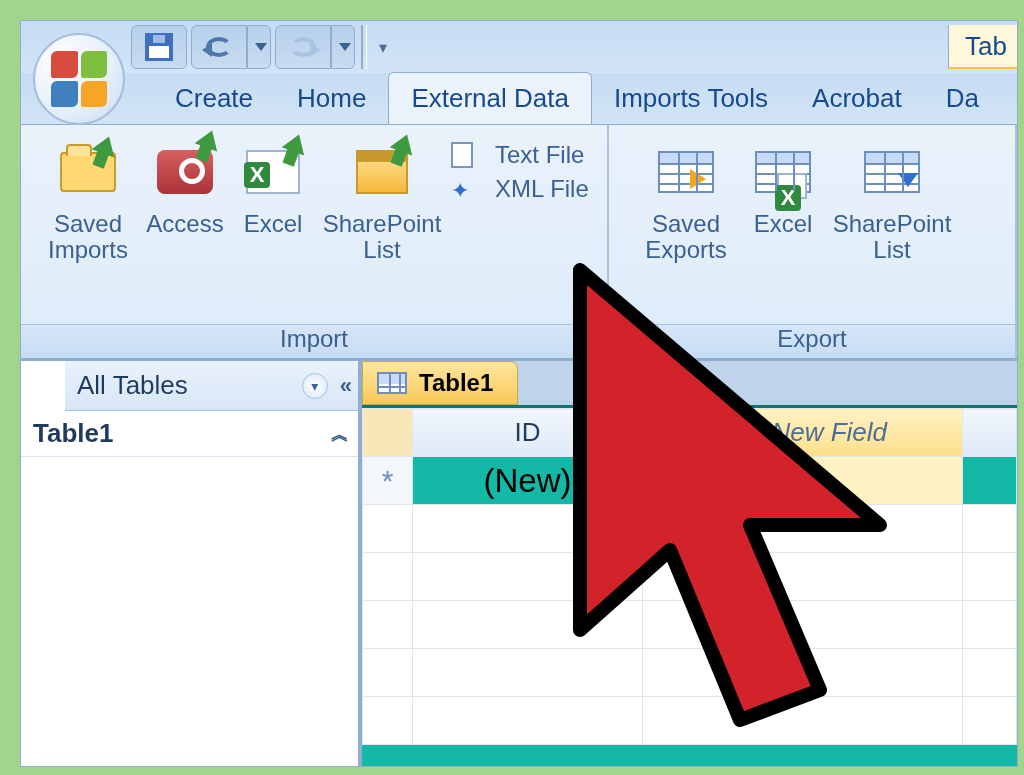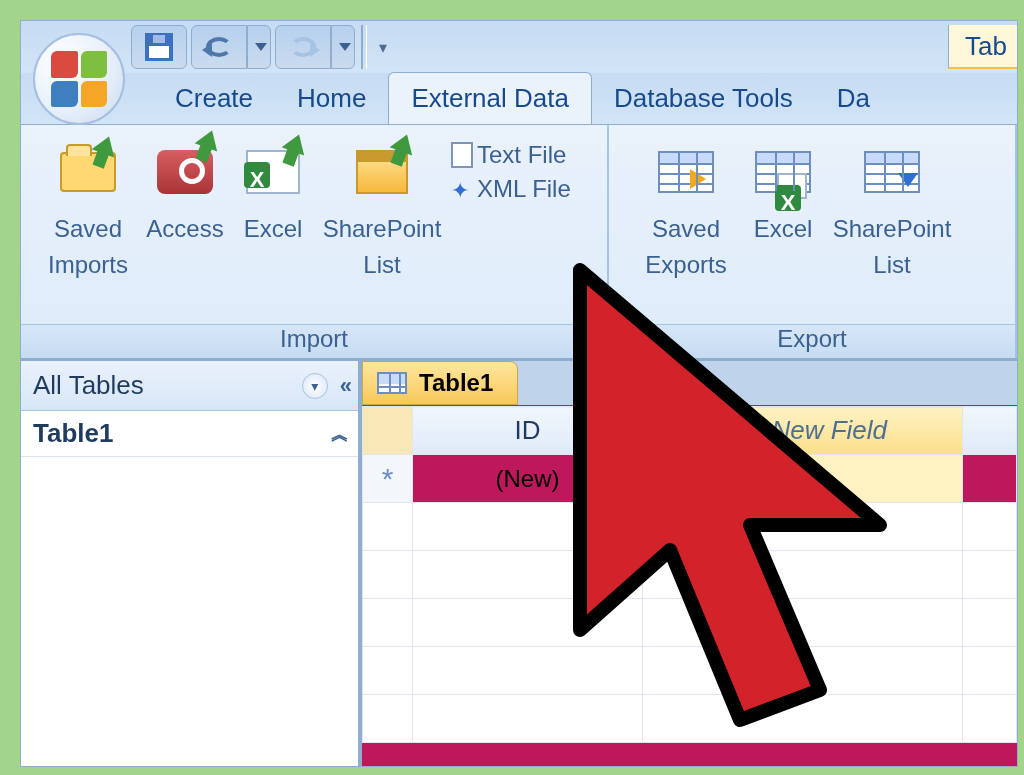--- a/index.html
+++ b/index.html
@@ -27,26 +27,26 @@
 .tabs { height:52px; display:flex; align-items:flex-end; padding-left:132px; border-bottom:1px solid #8faecf; background:linear-gradient(#c6dcf3,#d2e4f6); }
 .tab { padding:10px 22px 10px; color:#164a8c; font-size:26px; cursor:pointer; }
 .tab.active { background:#eaf2fb; border:1px solid #8faecf; border-bottom:none; border-radius:6px 6px 0 0; }
 
 
 .ribbon { height:236px; display:flex; background:linear-gradient(#eaf2fb,#dcebf9); border-bottom:3px solid #8faecf; }
 .group { border-right:2px solid #a7c3e3; display:flex; flex-direction:column; position:relative; }
 .group-content { flex:1 1 auto; display:flex; padding:8px 10px 0 10px; align-items:flex-start; }
 .group-label { height:34px; text-align:center; color:#3a6190; font-size:24px; background:linear-gradient(#d7e6f7,#c6dcf3); border-top:1px solid #a7c3e3; }
 .g-import .group-content { padding-left:14px; }
-.bigbtn { width:106px; text-align:center; color:#3a6190; font-size:24px; line-height:36px; }
+.bigbtn { width:106px; text-align:center; color:#3a6190; font-size:24px; line-height:26px; }
 .bigbtn .icn { height:66px; display:flex; align-items:center; justify-content:center; margin:6px auto 6px; }
 .bigbtn.narrow { width:88px; }
 .bigbtn.wide { width:130px;text-align:center; }
 .more-col { width:150px; display:flex; flex-direction:column; gap:6px; padding-top:8px; }
-.more-item { display:flex; align-items:center; gap:0; color:#3a6190; font-size:24px; }
+.more-item { display:flex; align-items:center; gap:18px; color:#3a6190; font-size:24px; }
 .more-item .sm-icn { width:30px; height:28px; display:flex; align-items:center; justify-content:center; }
 
 
 .folder { width:56px; height:40px; background:#ffd872; border-radius:4px; border:2px solid #c89a2c; position:relative; }
 .folder:before { content:""; position:absolute; left:4px; top:-10px; width:22px; height:10px; background:#ffe39c; border:2px solid #c89a2c; border-bottom:none; border-radius:4px 4px 0 0; }
 .green-arrow { position:absolute; right:-4px; top:-18px; width:0; height:0; border-left:12px solid transparent; border-right:12px solid transparent; border-bottom:18px solid #3f9a3f; transform:rotate(20deg); }
 .green-arrow:after { content:""; position:absolute; left:-6px; top:16px; width:12px; height:16px; background:#3f9a3f; }
 .key { width:56px; height:44px; background:linear-gradient(#d85f61,#a93336); border-radius:8px; position:relative; }
 .key:after { content:""; position:absolute; right:8px; top:8px; width:26px; height:26px; border:5px solid #fff; border-radius:50%; box-sizing:border-box; }
 .xls { width:54px; height:44px; background:#fff; border:2px solid #9fb4cf; position:relative; }
@@ -63,46 +63,46 @@
 .mini-page { width:22px; height:26px; background:#fff; border:2px solid #7d95b6; position:relative; }
 .mini-star { width:22px; height:22px; color:#2f6fcf; font-size:22px; }
 .mini-grid { width:22px; height:20px; background:#fff; border:2px solid #7d95b6; position:relative; }
 .mini-grid:before { content:""; position:absolute; left:0; right:0; top:50%; height:2px; background:#7d95b6; }
 .mini-grid:after { content:""; position:absolute; left:-8px; top:-4px; width:10px; height:10px; background:#f5c23a; border:1px solid #c89a2c; }
 .caret { width:0; height:0; border-left:6px solid transparent; border-right:6px solid transparent; border-top:8px solid #3a6190; display:inline-block; margin-left:4px; vertical-align:middle; }
 
 
 .workspace { display:flex; height:calc(100% - 52px - 52px - 236px); }
 .navpane { width:341px; background:#fff; border-right:4px solid #8faecf; display:flex; flex-direction:column; }
-.nav-hdr { height:50px; background:linear-gradient(#eaf2fb,#d7e6f7); border-bottom:1px solid #a7c3e3; display:flex; align-items:center; padding:0 12px; font-size:26px; color:#1f3b5e; }
+.nav-hdr { height:50px; background:linear-gradient(#eaf2fb,#d7e6f7); border-bottom:1px solid #a7c3e3; display:flex; align-items:center; padding:0 12px; font-size:26px; color:#1f3b5e;margin-left:44px; }
 .nav-hdr .sp { flex:1; }
 .collapse { width:26px; height:26px; border-radius:50%; background:radial-gradient(#fff,#d7e6f7); border:1px solid #a7c3e3; color:#3a6190; font-size:14px; display:flex; align-items:center; justify-content:center; }
 .dbl-chev { font-size:22px; color:#3a6190; margin-left:12px; letter-spacing:-6px; font-weight:bold; }
 .grp-hdr { height:46px; display:flex; align-items:center; padding:0 12px; font-size:26px; font-weight:bold; color:#1f3b5e; border-bottom:1px solid #d9e4f2; }
 .grp-hdr .sp { flex:1; }
 .obj { height:46px; display:flex; align-items:center; gap:14px; padding-left:34px; font-size:24px; }
 .obj .table-ic { width:30px; height:22px; }
 .obj .table-ic:before { top:6px; box-shadow:0 6px #6d8fc0; }
 .obj .table-ic:after { left:10px; box-shadow:10px 0 #6d8fc0; }
 
 .docarea { flex:1; background:#bfd3ea; position:relative; }
 .doctab { position:absolute; left:0; top:0; height:44px; background:linear-gradient(#ffe6a0,#f8c859); border:1px solid #c7a947; border-radius:0 8px 0 0; display:flex; align-items:center; gap:12px; padding:0 24px 0 14px; }
 .doctab .table-ic { width:30px; height:22px; }
 .doctab .table-ic:before { top:6px; box-shadow:0 6px #6d8fc0; }
 .doctab .table-ic:after { left:10px; box-shadow:10px 0 #6d8fc0; }
 .doctab span.lbl { font-size:24px; font-weight:bold; }
-.sheet { position:absolute; left:0; right:0; top:44px; bottom:0; background:#be185d; border-top:1px solid #0f766e; }
+.sheet { position:absolute; left:0; right:0; top:44px; bottom:0; background:#14b8a6; border-top:3px solid #0f766e; }
 .sheet table { border-collapse:collapse; width:100%; }
 .sheet td, .sheet th { border:1px solid #dfe6ef; }
 .sel-col { width:50px; background:#e9eff7; }
 .sel-col.sel { background:#f8e8b8; }
 .ch { height:48px; background:linear-gradient(#f1f6fc,#dfeaf8); font-size:26px; font-weight:normal; color:#1f3b5e; }
 .ch.add { color:#4f6f92; font-style:italic; background:linear-gradient(#fef2c3,#fcdf8a); }
 .ch.id { width:230px; }
-.row1 td { height:48px; font-size:24px; }
+.row1 td { height:48px; font-size:33px; }
 .newrow .sel-col { background:#f3f6fa; text-align:center; font-size:30px; color:#6d8fc0; }
 .restrow td { height:48px; background:#fff; }
 
 
 .floppy { width:28px; height:28px; background:#3f6fbf; position:relative; }
 .floppy:before { content:""; position:absolute; left:4px; bottom:3px; width:20px; height:12px; background:#fff; }
 .floppy:after { content:""; position:absolute; left:8px; top:2px; width:12px; height:8px; background:#9fbce6; }
 .undo-ic { width:26px; height:20px; border:4px solid #4f77aa; border-right-color:transparent; border-radius:50%; position:relative; }
 .undo-ic:after { content:""; position:absolute; left:-8px; top:2px; width:0; height:0; border-top:7px solid transparent; border-bottom:7px solid transparent; border-right:10px solid #4f77aa; }
 .redo-ic { width:26px; height:20px; border:4px solid #a7c3e3; border-left-color:transparent; border-radius:50%; position:relative; }
@@ -150,21 +150,22 @@
     <div class="qat-drop">
         <span class="qat-custom">▾</span>
       </div>
     <div class="tab-right">Tab</div>
   </div>
 
   <div class="tabs">
     <div class="tab">Create</div>
     <div class="tab">Home</div>
     <div class="tab active">External Data</div>
-    <div class="tab">Database Tools</div>
+    <div class="tab">Imports Tools</div>
+    <div class="tab">Acrobat</div>
     <div class="tab">Da</div>
   </div>
 
   <div class="ribbon">
     <div class="group g-import">
       <div class="group-content">
         <div class="bigbtn">
           <div class="icn">
               <div class="folder">
                 <div class="green-arrow"></div>

